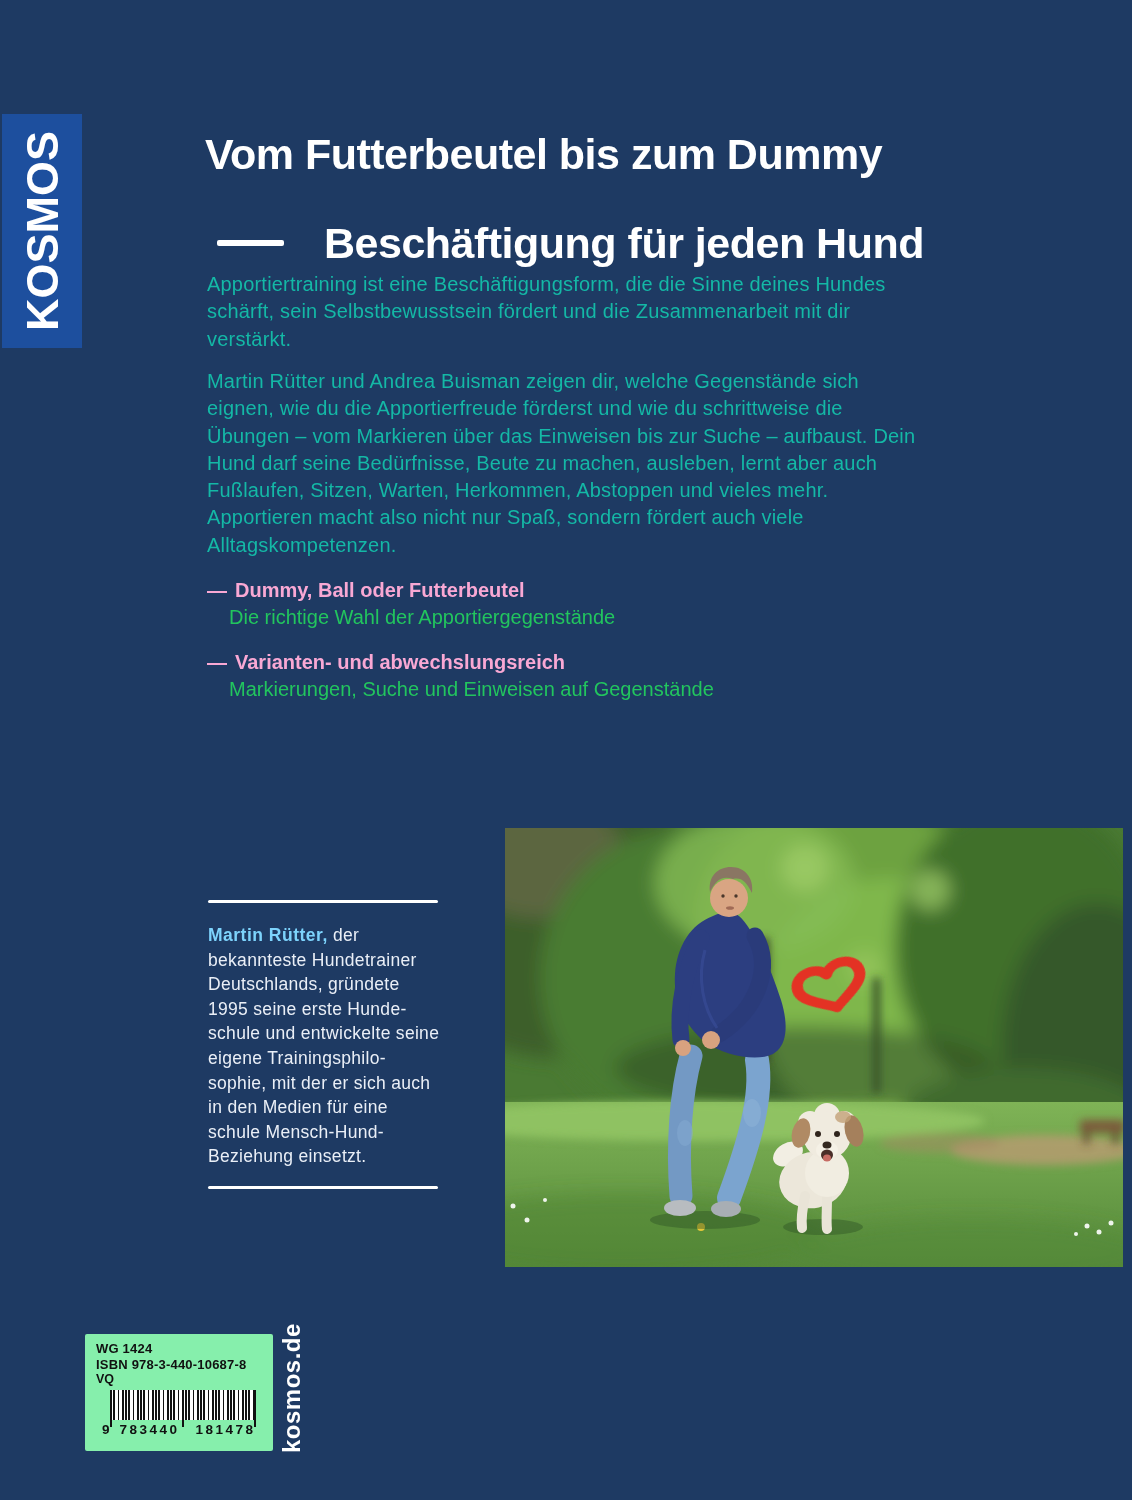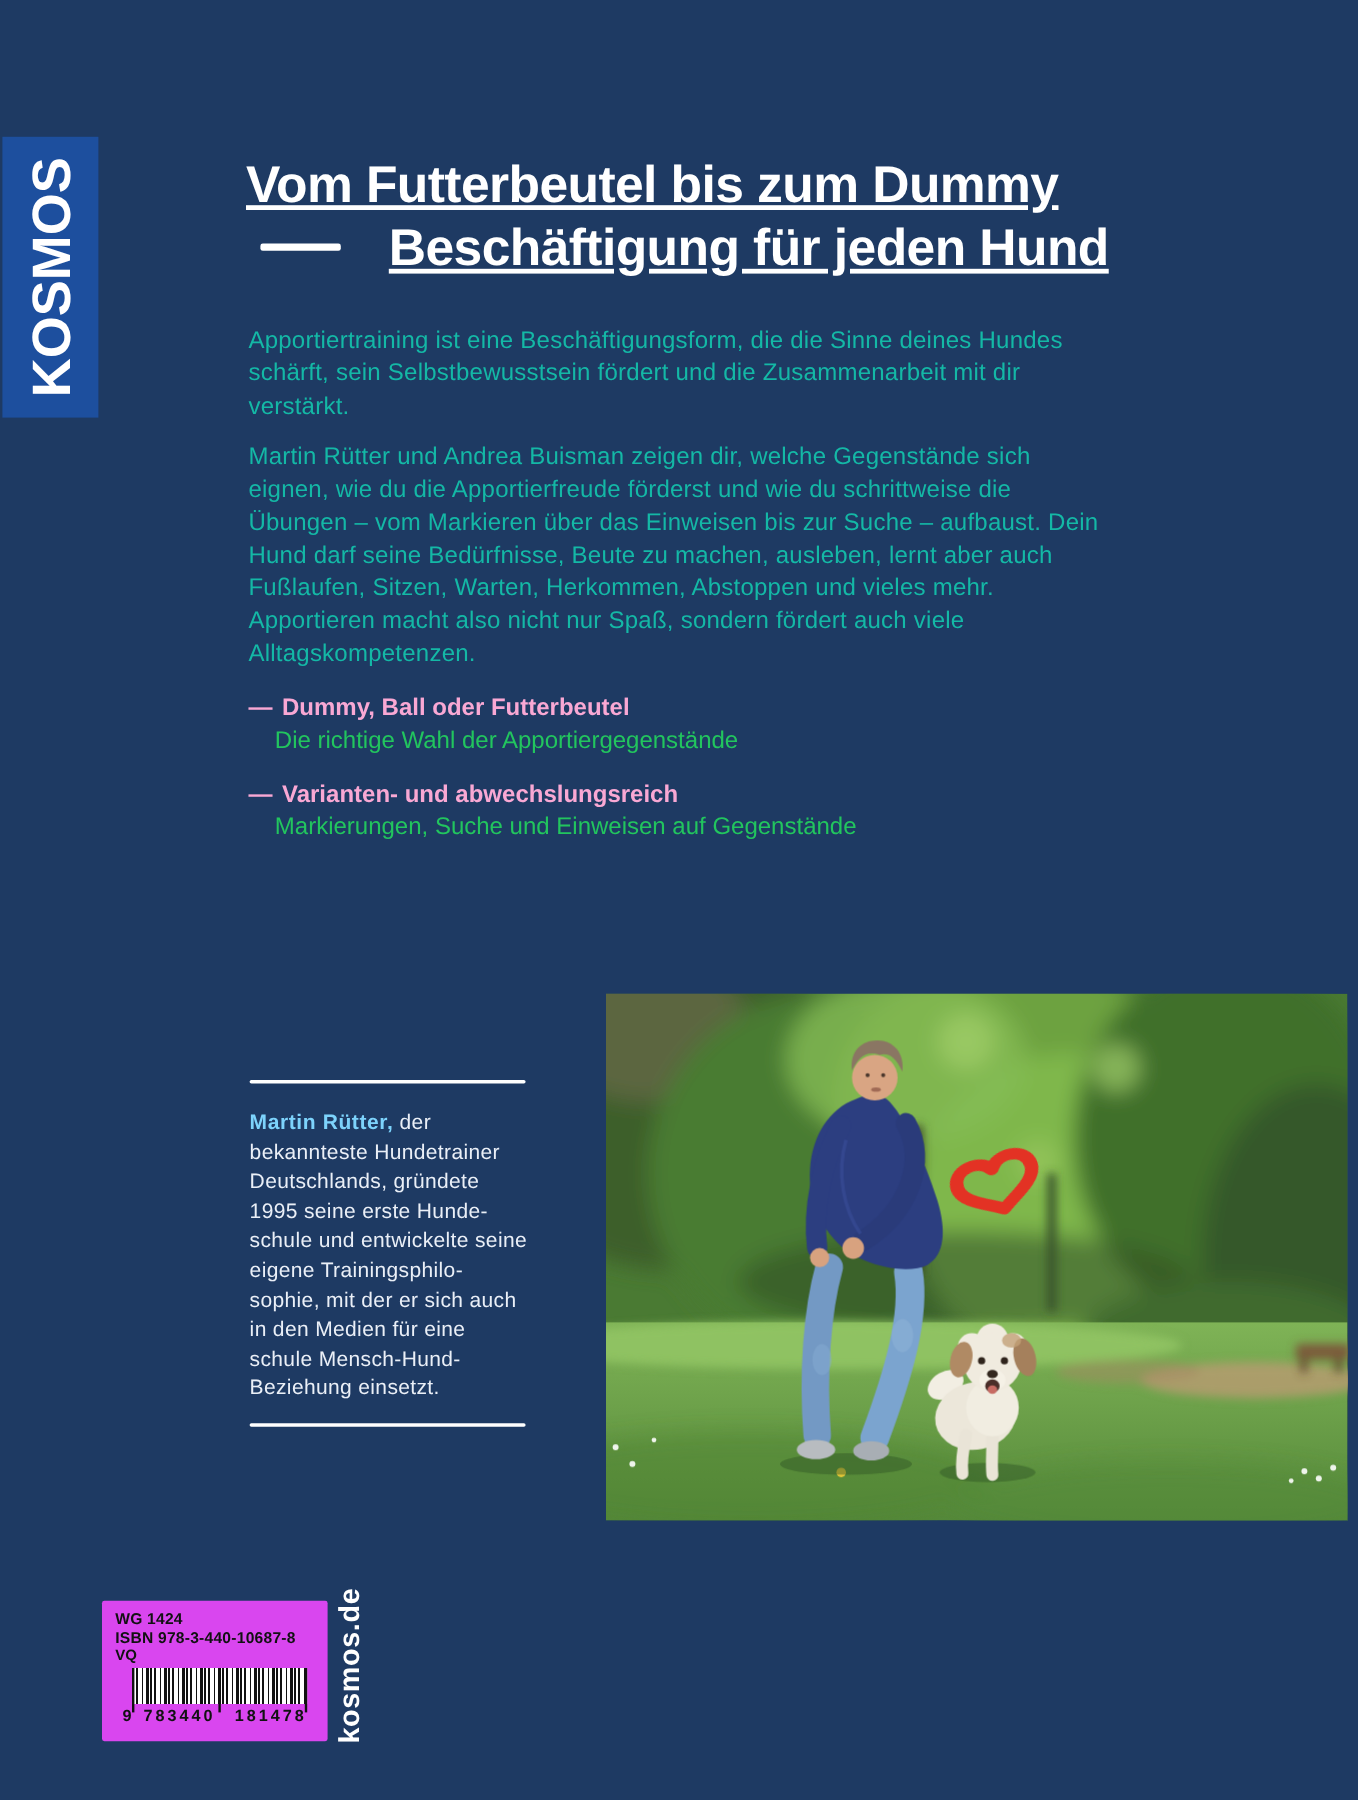--- a/index.html
+++ b/index.html
@@ -11,22 +11,22 @@
   
   .kosmos-logo{position:absolute;left:2px;top:114px;width:80px;height:234px;background:#1d4f9e;}
   .kosmos-logo .vtext{
     position:absolute;left:-77px;top:77px;width:234px;height:80px;line-height:82px;
     text-align:center;transform:rotate(-90deg);color:#ffffff;font-weight:bold;
     font-size:45px;letter-spacing:0px;
   }
 
   
   .headline{position:absolute;left:205px;top:128px;margin:0;color:#fff;
-    font-size:43px;font-weight:bold;line-height:53px;letter-spacing:-0.5px;white-space:nowrap;text-decoration:underline;}
-  .hl2{margin-left:12px;}
+    font-size:43px;font-weight:bold;line-height:53px;letter-spacing:-0.5px;white-space:nowrap;}
+  .hl2{margin-left:12px;margin-top:36px;}
   .dash{display:inline-block;width:67px;height:6px;background:#fff;border-radius:2px;
     margin-right:40px;vertical-align:12px;}
 
   
   .para{position:absolute;left:207px;width:712px;margin:0;color:#14b8a6;
     font-size:20px;line-height:27.3px;letter-spacing:0.2px;}
   .intro{top:271px;}
   .main{top:368px;}
 
   
@@ -42,21 +42,21 @@
   .rule-bottom{top:1186px;}
   .bio{position:absolute;left:208px;top:923px;width:246px;color:#eaeff7;
     font-size:17.5px;line-height:24.6px;letter-spacing:0.3px;}
   .bio .name{color:#7dd3fc;font-weight:bold;letter-spacing:0.5px;}
 
   
   .photo{position:absolute;left:505px;top:828px;width:618px;height:439px;overflow:hidden;}
   .photo svg{display:block;}
 
   
-  .barcode{position:absolute;left:85px;top:1334px;width:188px;height:117px;background:#d946ef;
+  .barcode{position:absolute;left:85px;top:1334px;width:188px;height:117px;background:#86efac;
     border-radius:2px;color:#111;padding:7px 0 0 11px;box-sizing:border-box;}
   .bc-line{font-size:13px;font-weight:bold;line-height:15.5px;letter-spacing:0.2px;}
   .bc-vq{font-size:12.5px;font-weight:bold;line-height:15px;}
   .bars-wrap{position:relative;margin-top:3px;margin-left:6px;width:160px;height:50px;}
   .bars{position:absolute;left:8px;top:0;width:146px;height:30px;
     background:repeating-linear-gradient(90deg,
       #111 0 2px,#fff 2px 3px,#111 3px 5px,#fff 5px 8px,
       #111 8px 9px,#fff 9px 12px,#111 12px 14px,#fff 14px 15px);}
   .guard{position:absolute;top:0;width:2px;height:37px;background:#111;}
   .g-l{left:8px}.g-m{left:80px}.g-r{left:152px}

